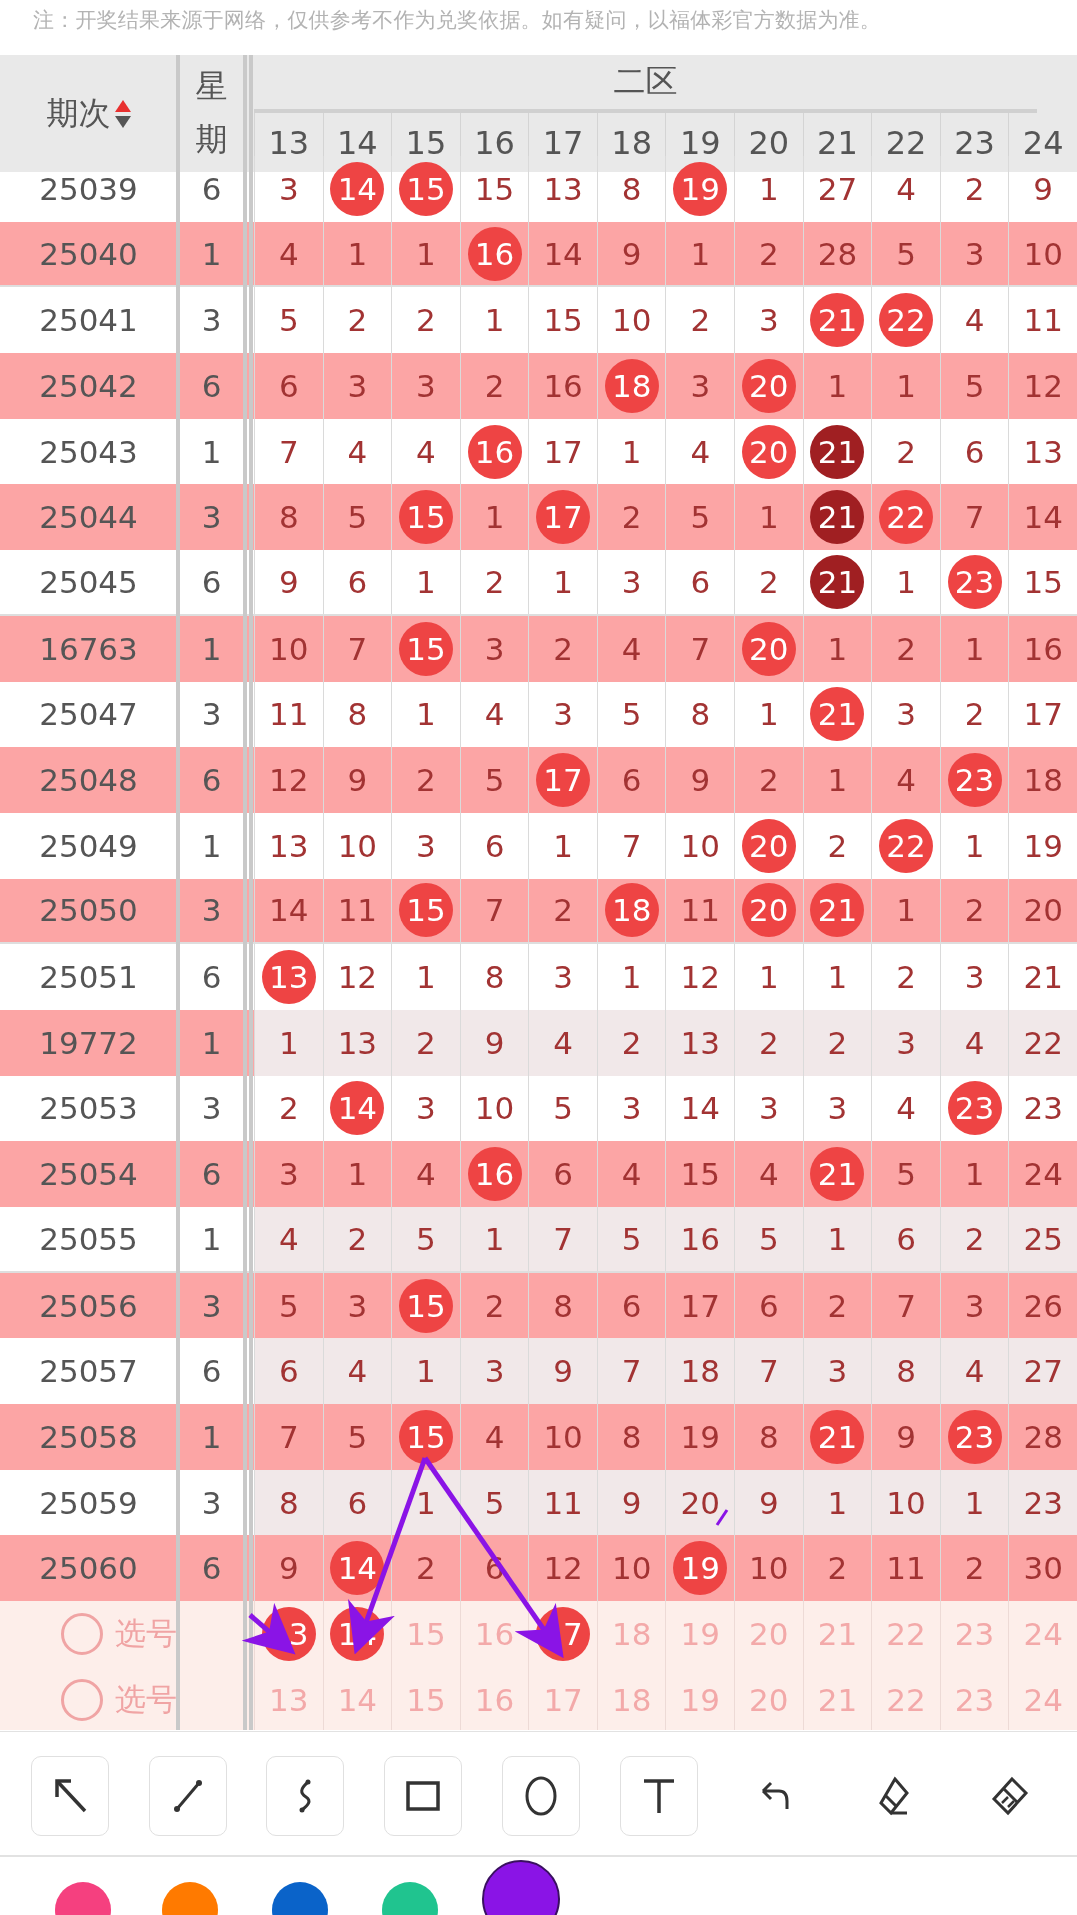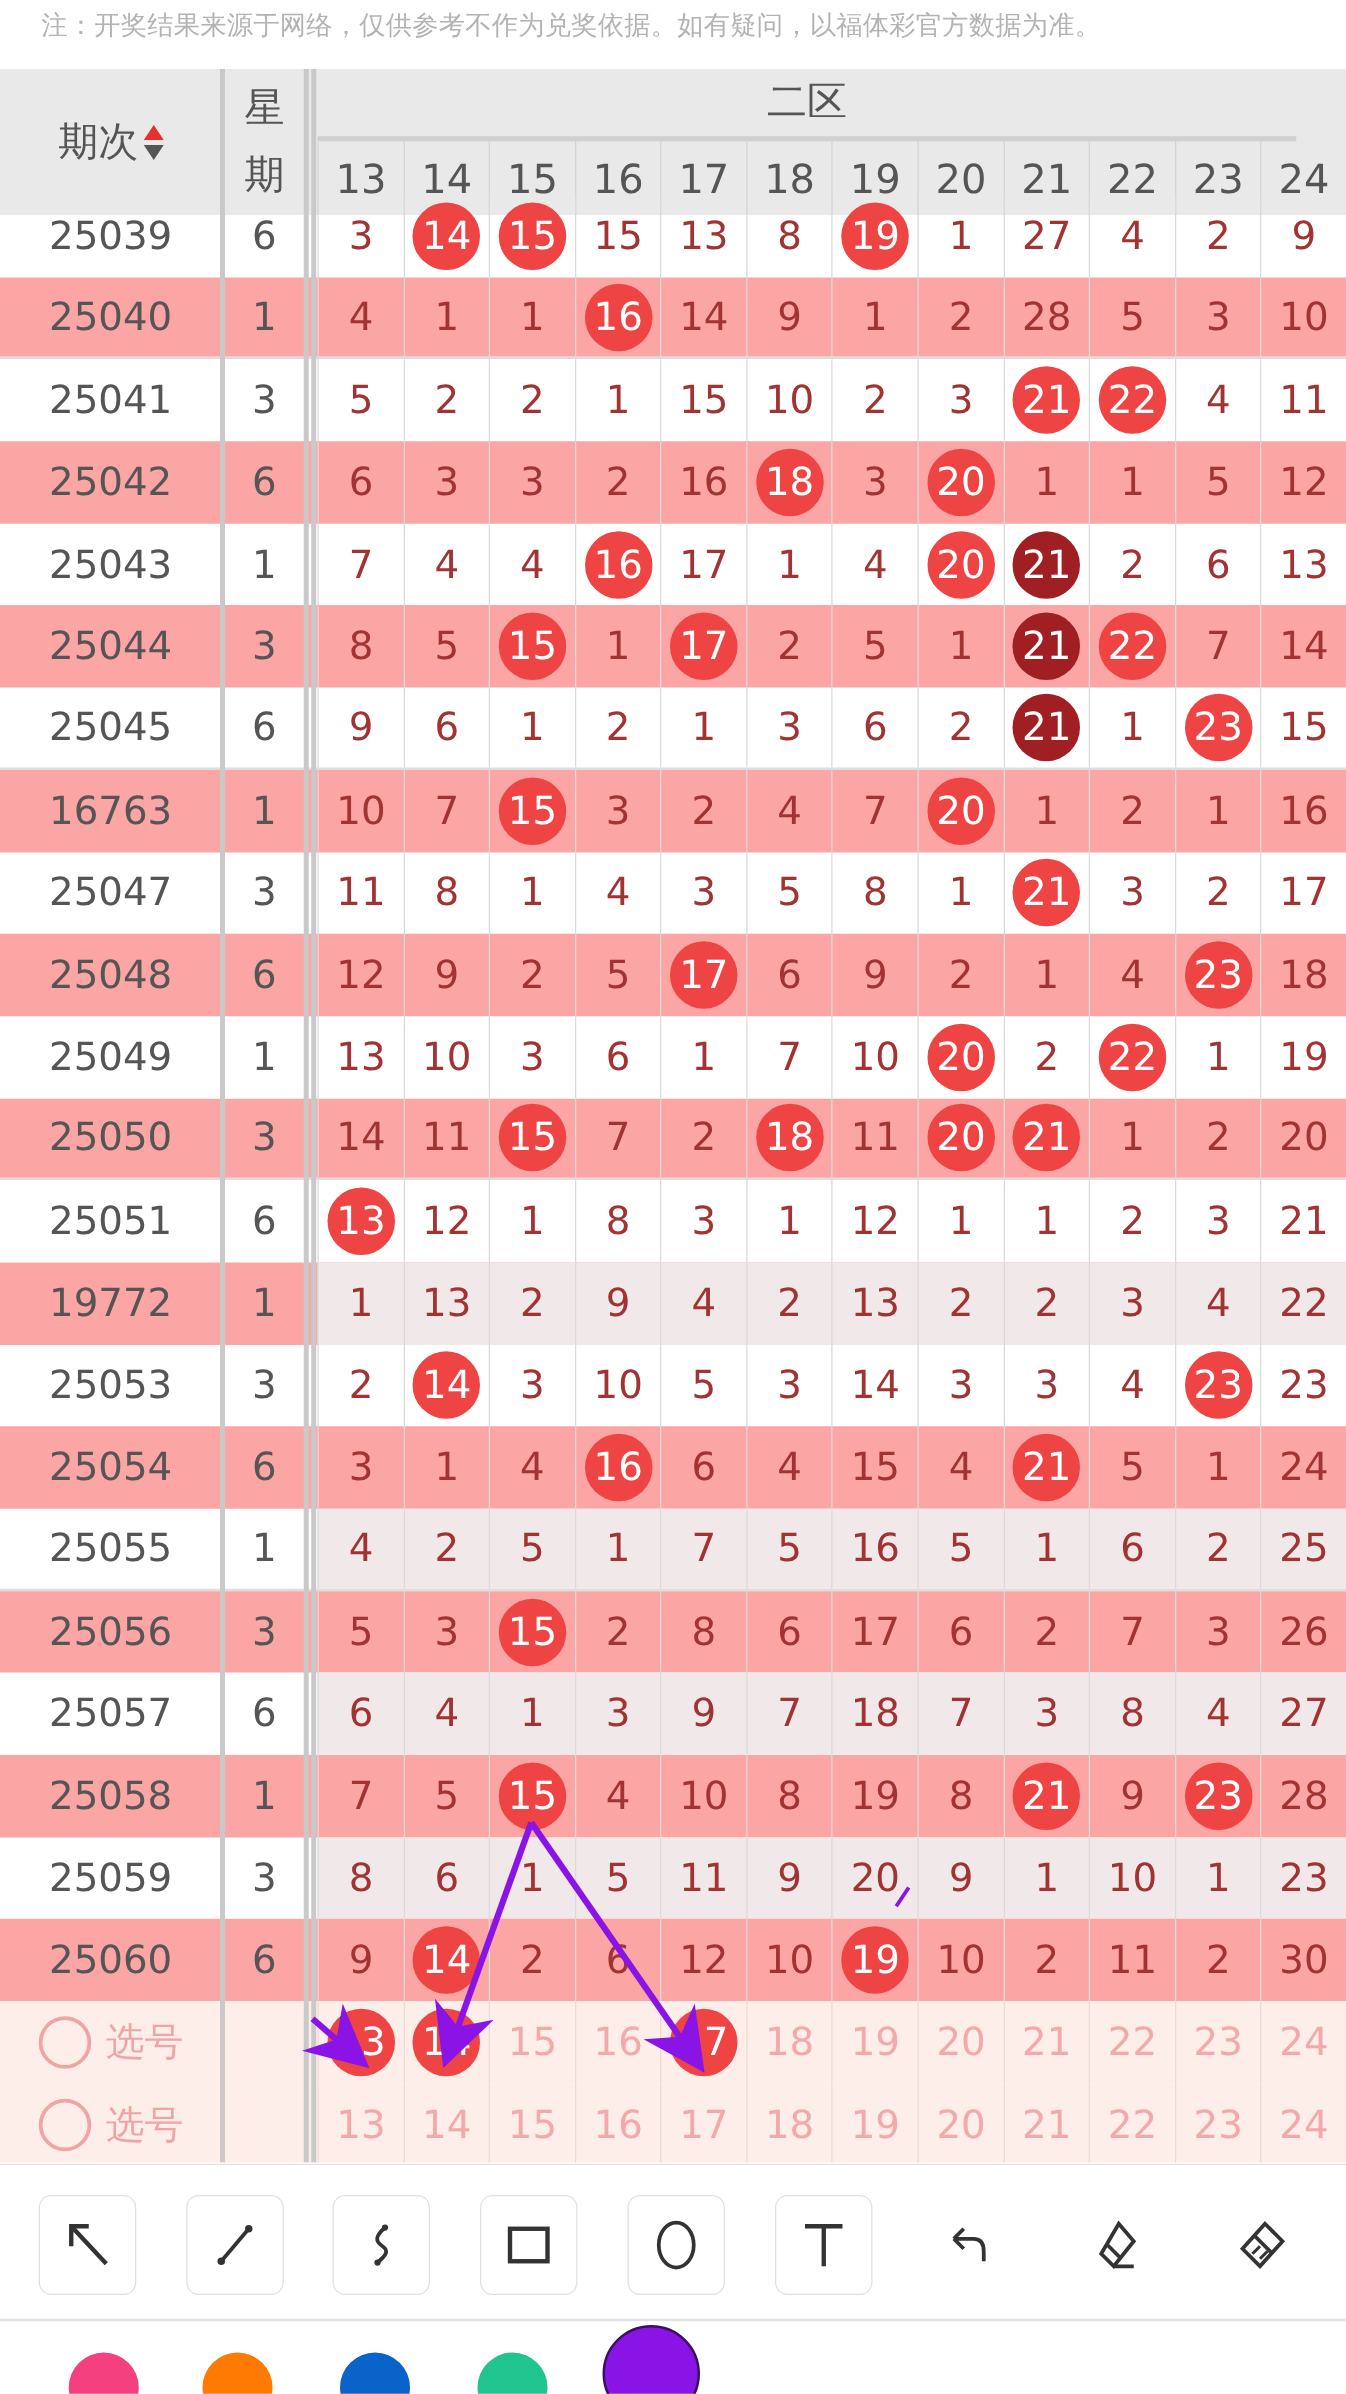--- a/index.html
+++ b/index.html
@@ -31,21 +31,21 @@
   .row.pink .cells { background: #f1e8e9; }
   .row.group-end { border-bottom: 2px solid #dedede; }
   .issue { width: 177px; text-align: center; font-size: 31px; color: #555; }
   .week { position: absolute; left: 180px; width: 63px; text-align: center; font-size: 31px; color: #555; }
   .cells { position: absolute; left: 254px; top: 0; width: 823px; height: 100%; display: flex; }
   .cell { width: 68.8px; height: 100%; display: flex; align-items: center; justify-content: center; font-size: 31px; color: #a23333; border-left: 1px solid #dadada; position: relative; }
   .ball { width: 54px; height: 54px; border-radius: 50%; background: #ee4444; color: #fff; display: flex; align-items: center; justify-content: center; font-size: 31px; }
   .ball.dark { background: #a01f22; }
 
   .pick-row { position: relative; height: 66px; background: #fdeeea; display: flex; align-items: center; }
-  .pick-label { width: 177px; display: flex; align-items: center; justify-content: center; gap: 12px; color: #f0a4a4; font-size: 31px; }
+  .pick-label { width: 177px; display: flex; align-items: center; justify-content: flex-end; gap: 12px; color: #f0a4a4; font-size: 31px; }
   .pick-radio { width: 42px; height: 42px; border: 3px solid #f0a4a4; border-radius: 50%; }
   .pick-row .cell { color: #f3a9a9; border-left: 1px solid #eddad6; }
 
   
   .overlay { position: absolute; left: 0; top: 0; width: 1077px; height: 1915px; pointer-events: none; z-index: 10; }
 
   
   .toolbar { position: absolute; left: 0; top: 1731px; width: 1077px; height: 126px; background: #fff; border-top: 1px solid #e2e2e2; border-bottom: 2px solid #e2e2e2; }
   .tool { position: absolute; top: 24px; width: 78px; height: 80px; border: 1px solid #e0e0e0; border-radius: 10px; display: flex; align-items: center; justify-content: center; background: #fff; }
   .tool.plain { border: none; }

